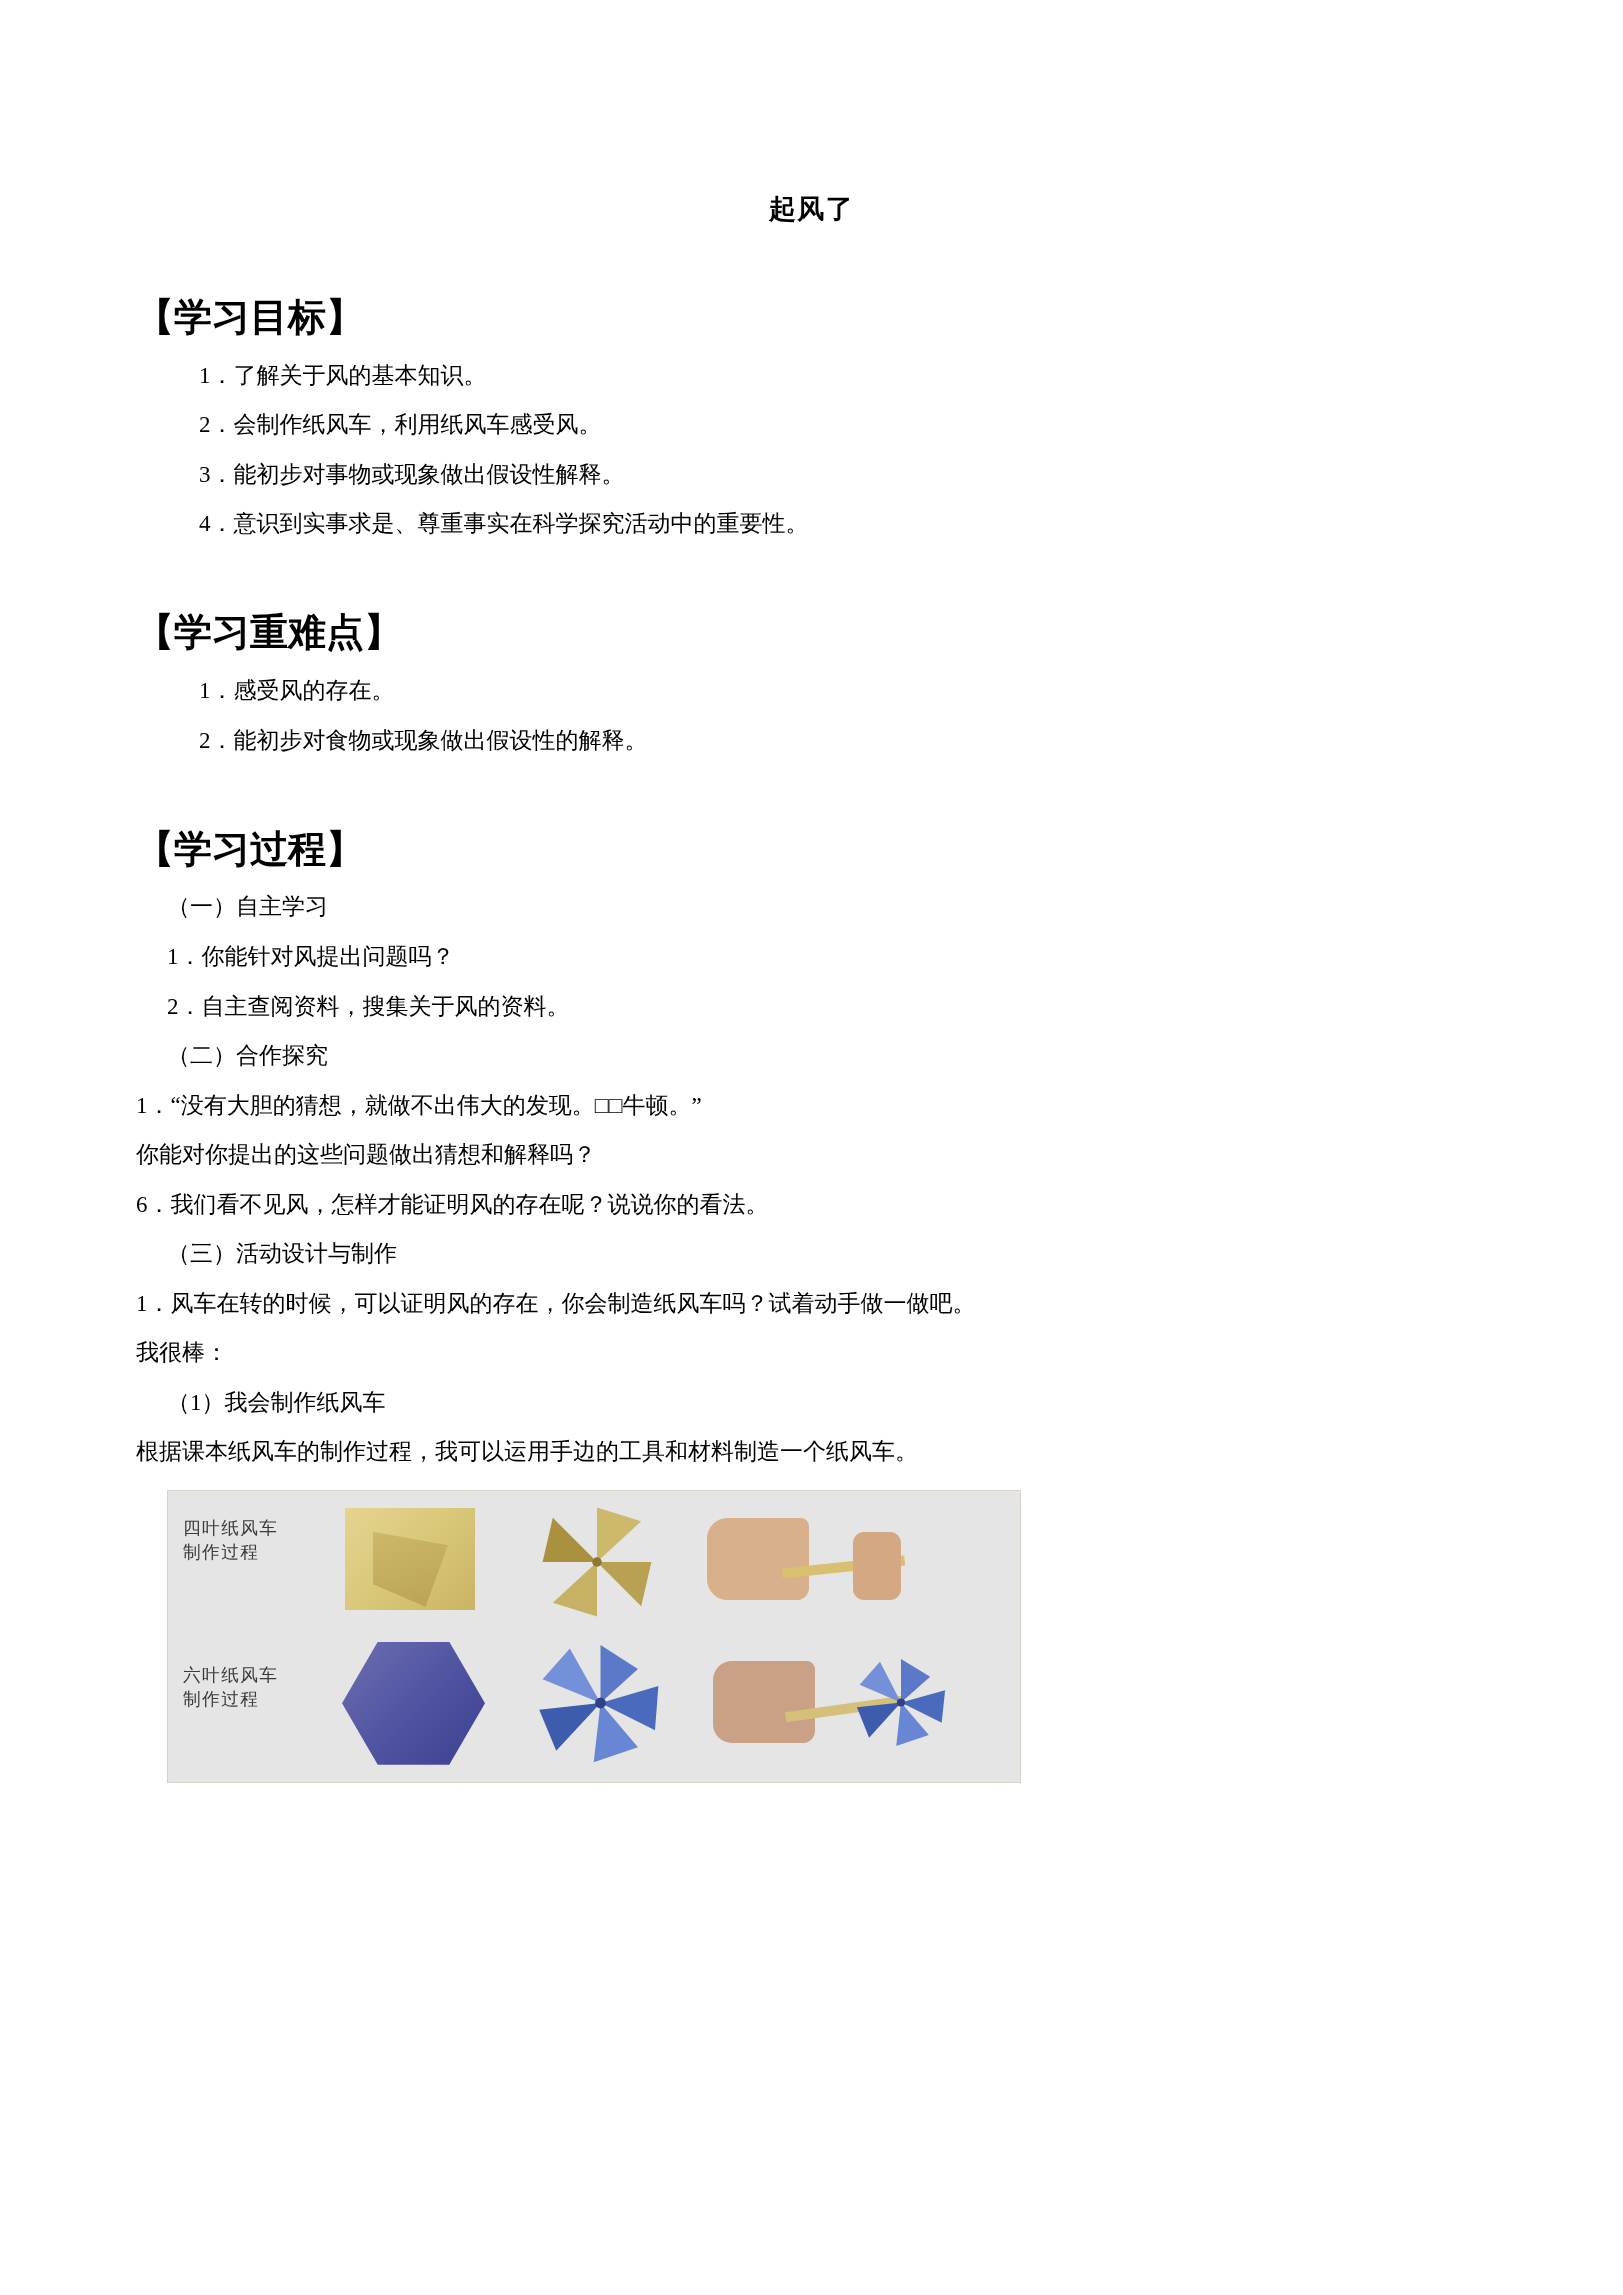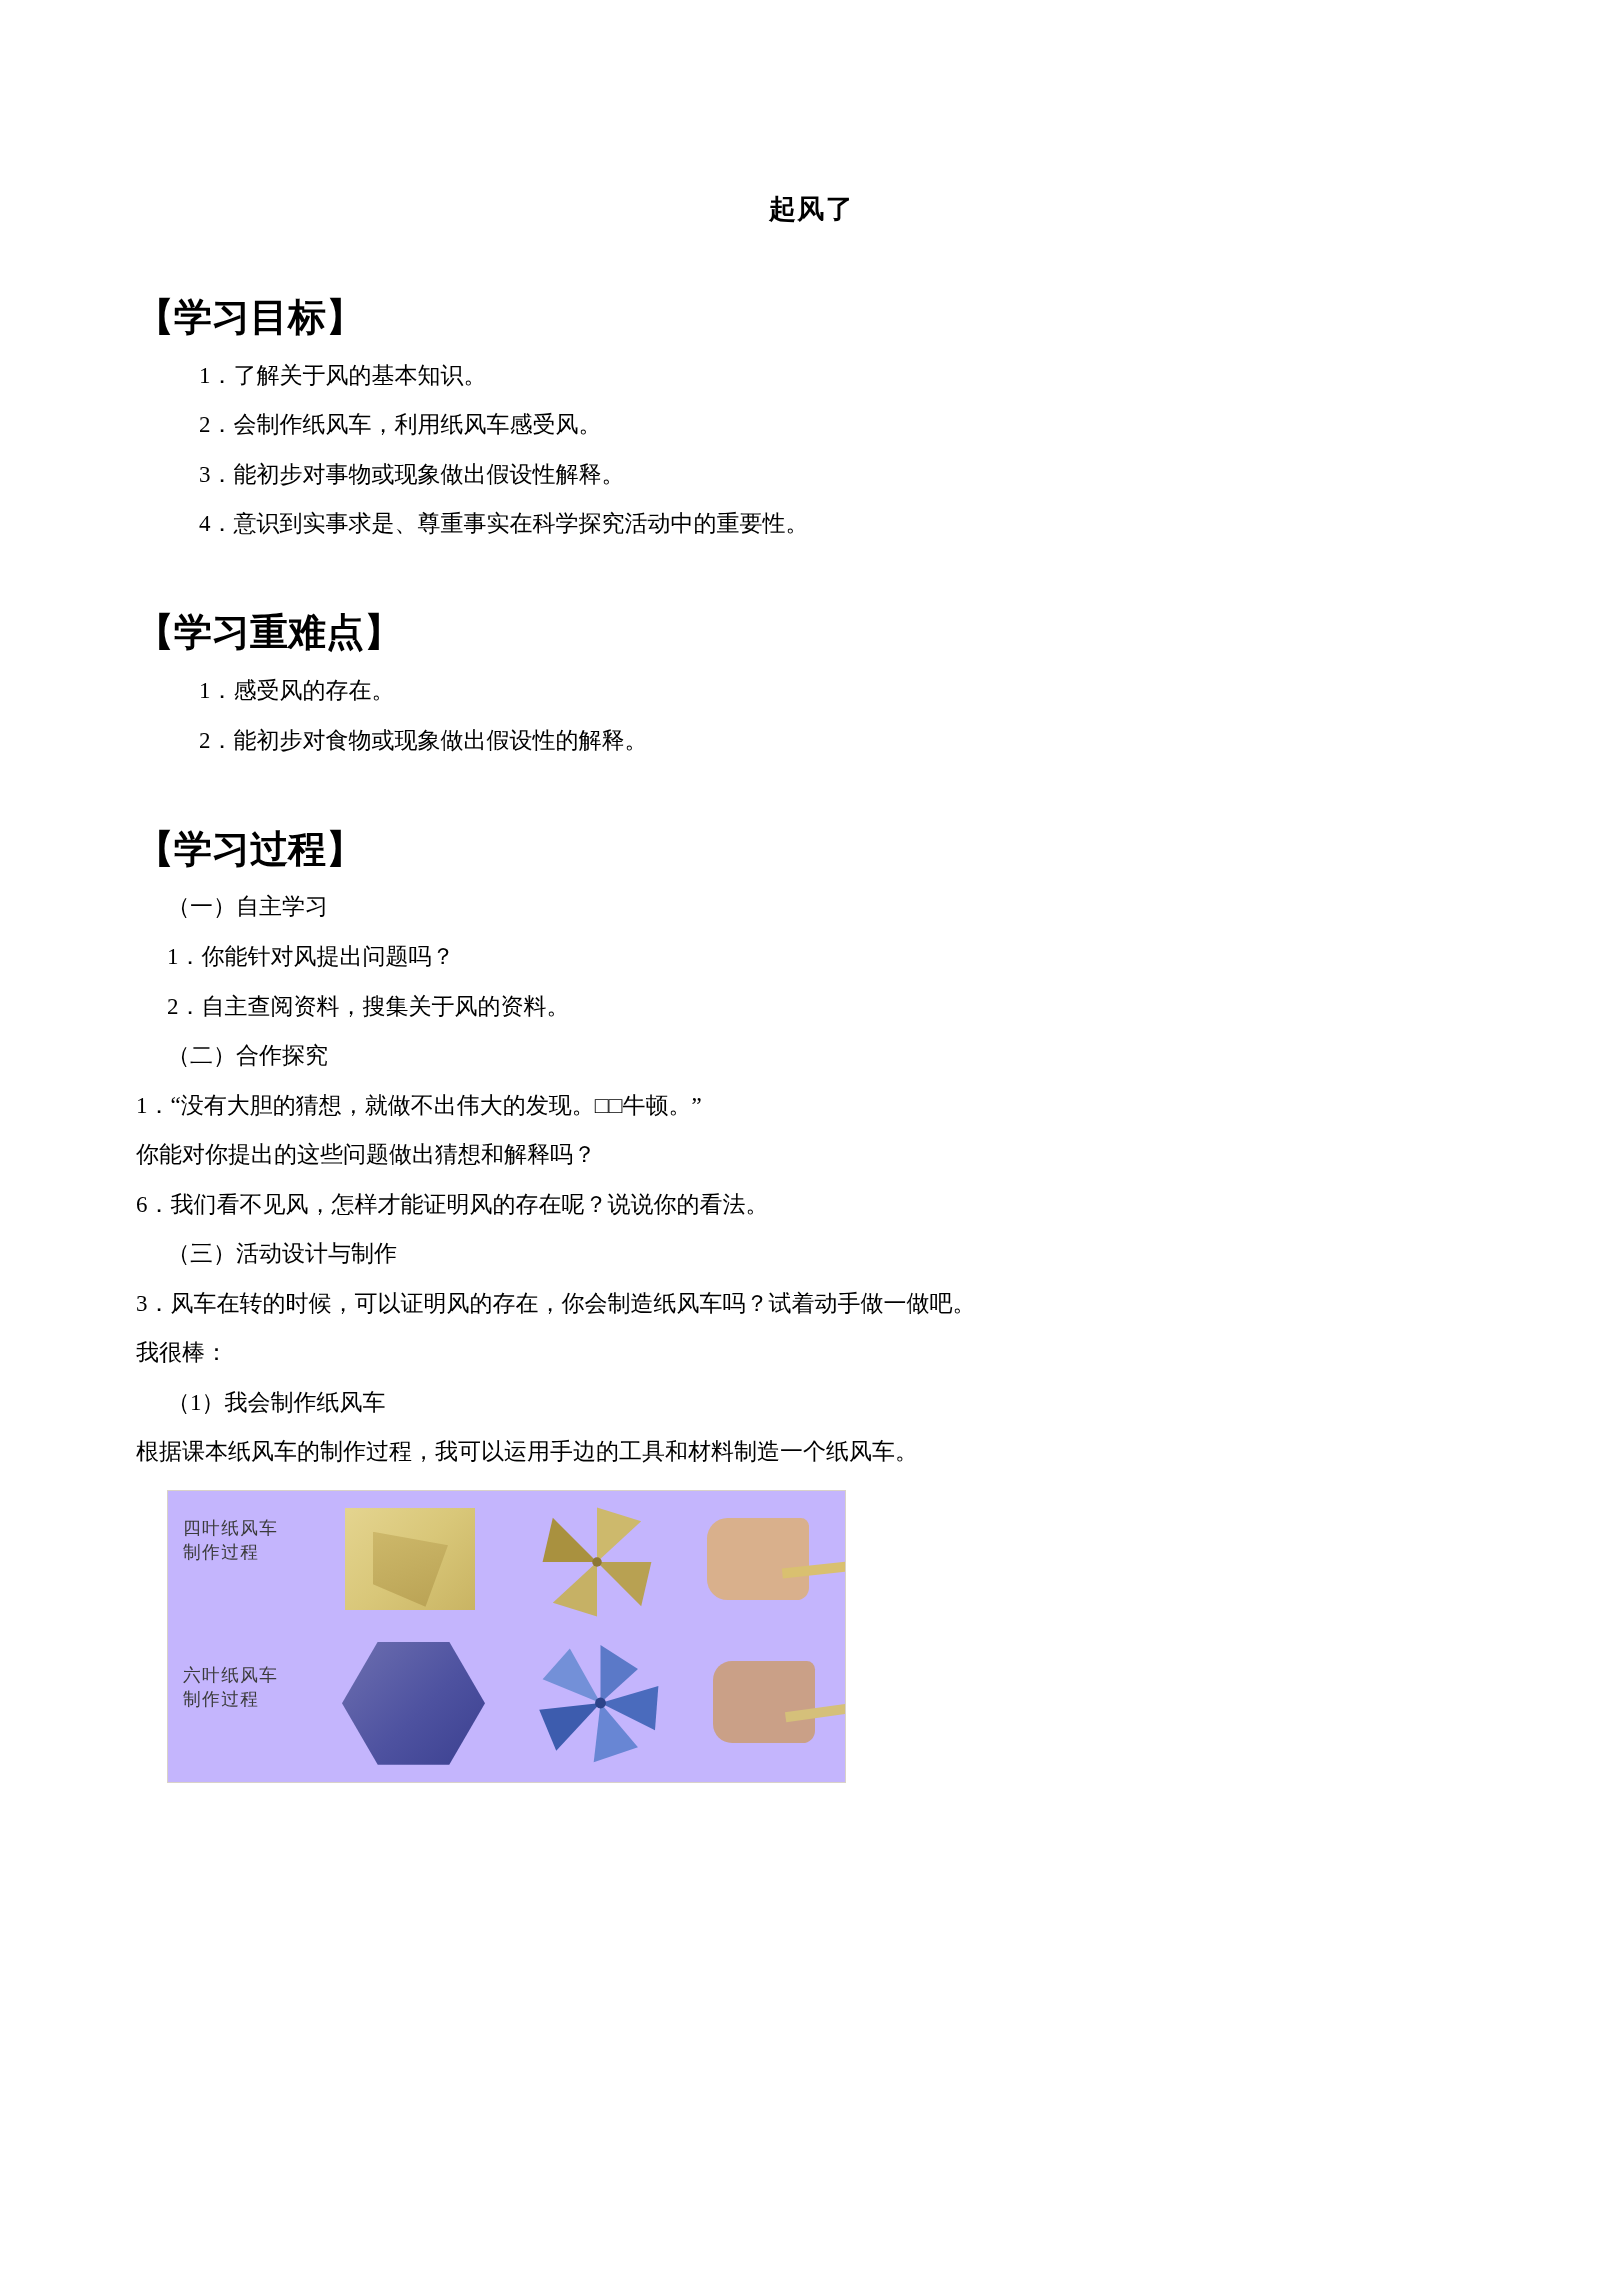--- a/index.html
+++ b/index.html
@@ -50,25 +50,25 @@
   }
   .noindent {
     padding-left: 0;
   }
   .list-block {
     margin-top: 11px;
   }
   .image-wrap {
     margin-top: 19px;
     margin-left: 31px;
-    width: 679px;
+    width: 854px;
     height: 293px;
     position: relative;
     overflow: hidden;
-    background: #c4b5fd;
+    background: #e5e5e5;
     border: 0.7px solid #d9d2c8;
     box-sizing: border-box;
   }
   .img-label {
     position: absolute;
     left: 15px;
     font-size: 17.7px;
     color: #3a3a3a;
     font-family: "DejaVu Serif", "Liberation Serif", serif;
     line-height: 1.35;
@@ -160,21 +160,21 @@
     <div class="section-heading">【学习过程】</div>
     <div class="list-block">
       <p class="para indent-half">（一）自主学习</p>
       <p class="para indent-half">1．你能针对风提出问题吗？</p>
       <p class="para indent-half">2．自主查阅资料，搜集关于风的资料。</p>
       <p class="para indent-half">（二）合作探究</p>
       <p class="para noindent">1．“没有大胆的猜想，就做不出伟大的发现。□□牛顿。”</p>
       <p class="para noindent">你能对你提出的这些问题做出猜想和解释吗？</p>
       <p class="para noindent">6．我们看不见风，怎样才能证明风的存在呢？说说你的看法。</p>
       <p class="para indent-half">（三）活动设计与制作</p>
-      <p class="para noindent">3．风车在转的时候，可以证明风的存在，你会制造纸风车吗？试着动手做一做吧。</p>
+      <p class="para noindent">1．风车在转的时候，可以证明风的存在，你会制造纸风车吗？试着动手做一做吧。</p>
       <p class="para noindent">我很棒：</p>
       <p class="para indent-half">（1）我会制作纸风车</p>
       <p class="para noindent">根据课本纸风车的制作过程，我可以运用手边的工具和材料制造一个纸风车。</p>
     </div>
   </div>
 
   <div class="image-wrap">
 
     <div class="img-label row1">
       <div>四叶纸风车</div>

